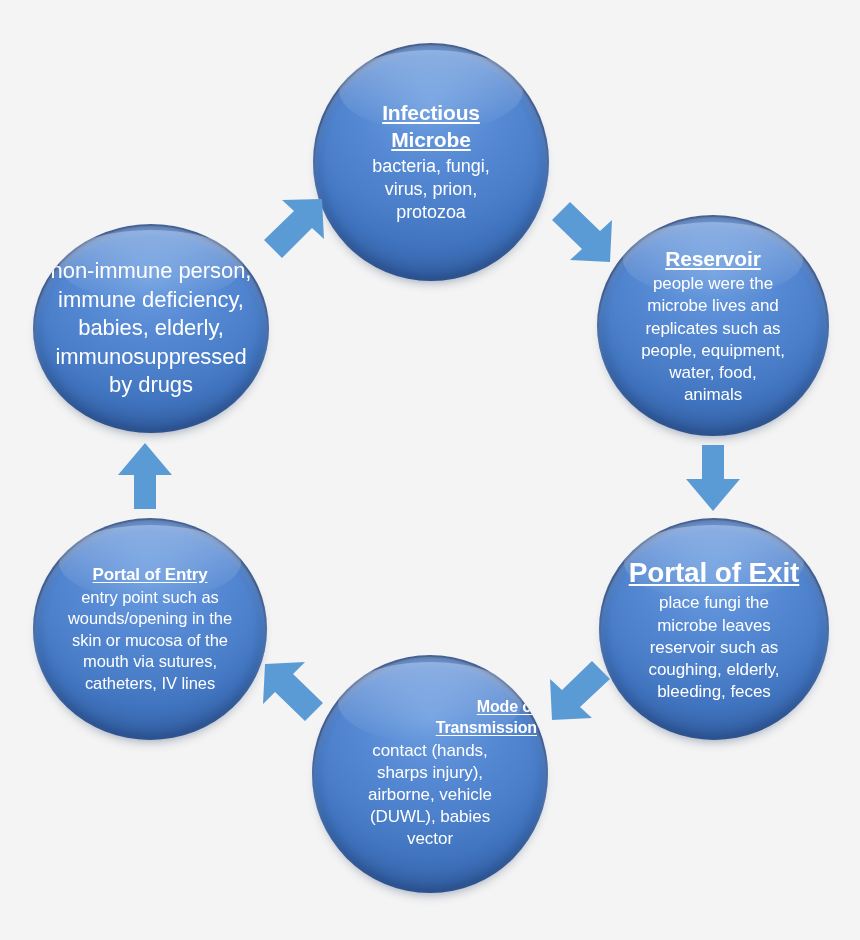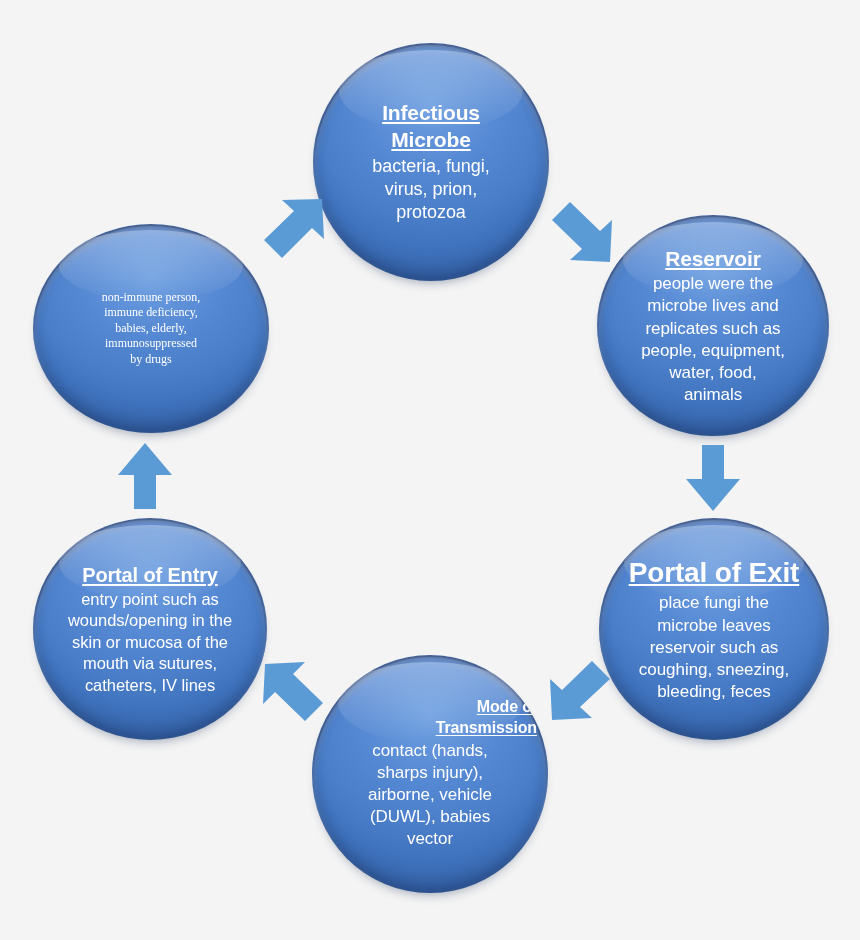--- a/index.html
+++ b/index.html
@@ -108,25 +108,25 @@
 
   #node-reservoir .node-title { font-size: 21px; }
   #node-reservoir .node-body  { font-size: 17px; }
 
   #node-portal-of-exit .node-title { font-size: 28px; }
   #node-portal-of-exit .node-body  { font-size: 17px; }
 
   #node-mode-of-transmission .node-title { font-size: 16px; text-align: right; }
   #node-mode-of-transmission .node-body  { font-size: 17px; }
 
-  #node-portal-of-entry .node-title { font-size: 20px; }
+  #node-portal-of-entry .node-title { font-size: 17px; }
   #node-portal-of-entry .node-body  { font-size: 16.5px; }
 
   #node-susceptible-host .node-title { font-size: 21px; }
-  #node-susceptible-host .node-body  { font-size: 12px; font-family: Liberation Serif, serif; }
+  #node-susceptible-host .node-body  { font-size: 22px; }
 
   
   .arrow {
     position: absolute;
     z-index: 5;
   }
   .arrow svg { display: block; overflow: visible; }
 
   #arrow-host-to-microbe    { left: 260px; top: 195px; width: 68px; height: 72px; }
   #arrow-microbe-to-reservoir { left: 548px; top: 198px; width: 70px; height: 72px; }
@@ -150,21 +150,21 @@
   <div class="node" id="node-reservoir">
     <div class="node-inner">
       <div class="node-title">Reservoir</div>
       <div class="node-body"><span>people were the</span><br><span>microbe lives and</span><br><span>replicates such as</span><br><span>people, equipment,</span><br><span>water, food,</span><br><span>animals</span></div>
     </div>
   </div>
 
   <div class="node" id="node-portal-of-exit">
     <div class="node-inner">
       <div class="node-title">Portal of Exit</div>
-      <div class="node-body"><span>place fungi the</span><br><span>microbe leaves</span><br><span>reservoir  such as</span><br><span>coughing, sneezing,</span><br><span>bleeding,  feces</span></div>
+      <div class="node-body"><span>place fungi the</span><br><span>microbe leaves</span><br><span>reservoir  such as</span><br><span>coughing, elderly,</span><br><span>bleeding,  feces</span></div>
     </div>
   </div>
 
   <div class="node" id="node-mode-of-transmission">
     <div class="node-inner">
       <div class="node-title"><span>Mode of </span><br><span>Transmission</span></div>
       <div class="node-body"><span>contact (hands,</span><br><span>sharps injury),</span><br><span>airborne, vehicle</span><br><span>(DUWL), babies</span><br><span>vector</span></div>
     </div>
   </div>
 

